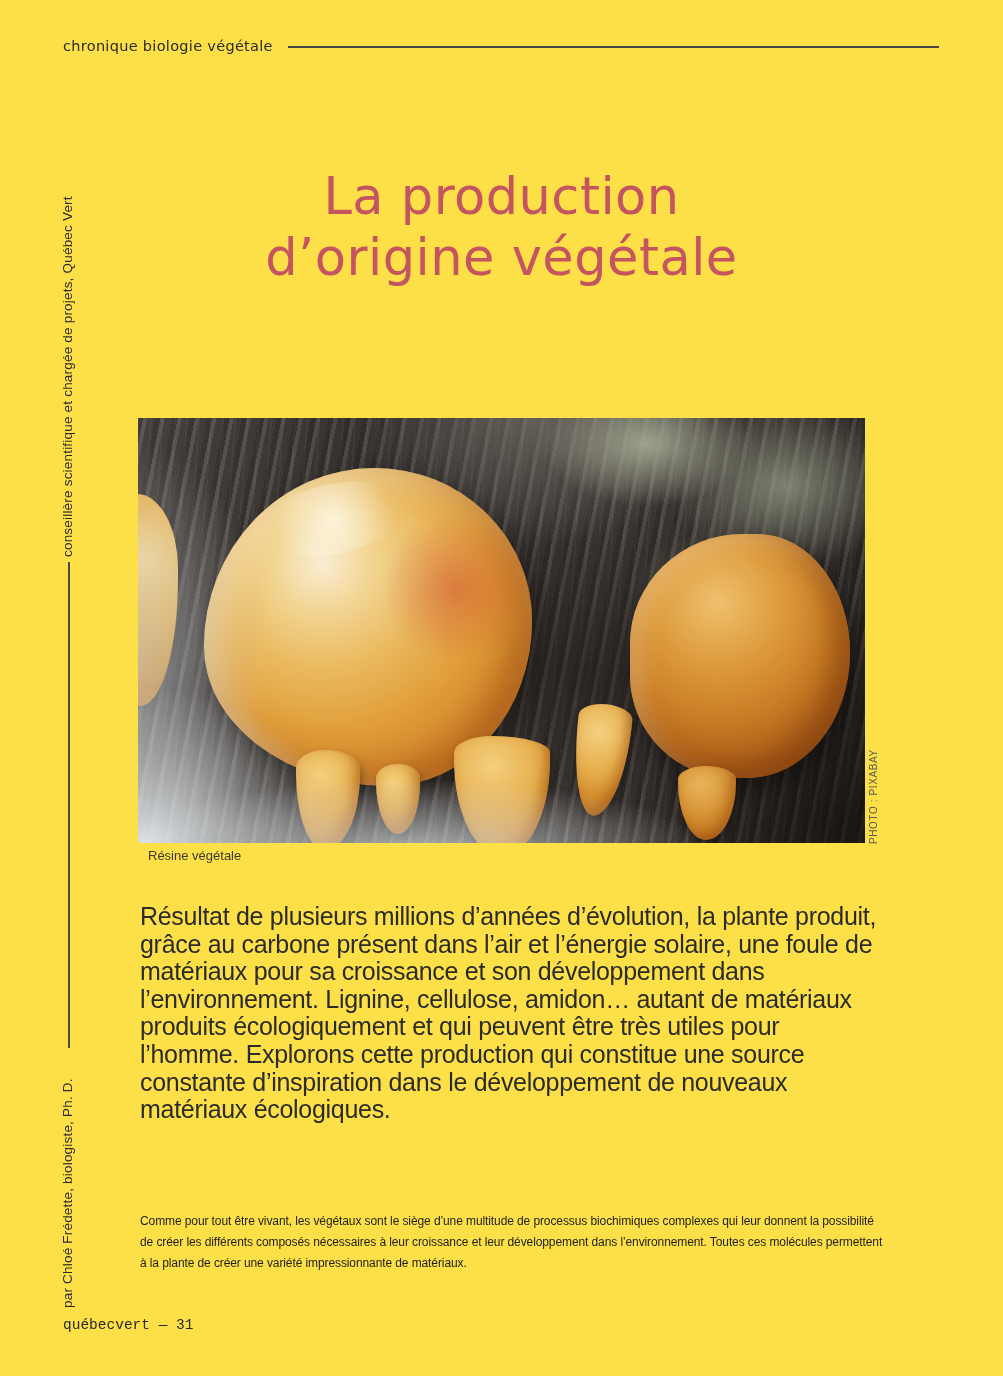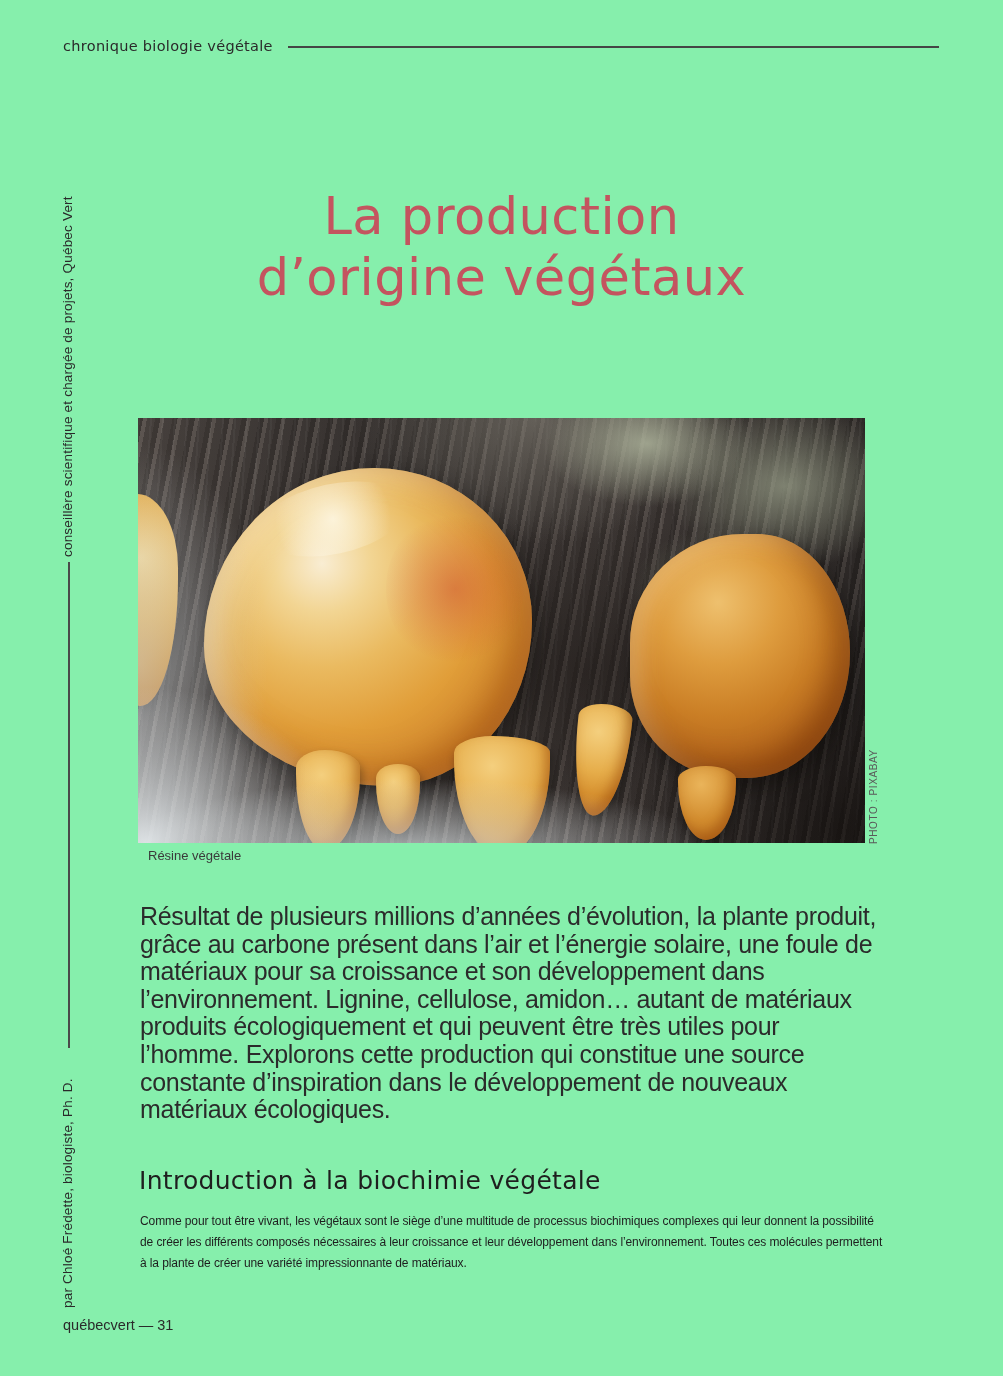--- a/index.html
+++ b/index.html
@@ -1,17 +1,17 @@
 <!DOCTYPE html>
 <html><head>
 <meta charset="utf-8">
 <style>
   html,body { margin:0; padding:0; background:#ffffff; }
   .page {
-    position:relative; width:1003px; height:1376px; background:#86efac;
+    position:relative; width:1003px; height:1376px; background:#fde047;
     font-family:"Liberation Sans", sans-serif; overflow:hidden; color:#222;
   }
   
   .header-label {
     position:absolute; left:63px; top:38px;
     font-family:"DejaVu Sans", sans-serif; font-size:14.5px; font-weight:500;
     letter-spacing:0.3px; color:#2a2a2a;
   }
   .header-rule {
     position:absolute; left:288px; top:46px; width:651px; height:2px; background:#454545;
@@ -21,21 +21,21 @@
     writing-mode:vertical-rl; transform:rotate(180deg);
     white-space:nowrap; color:#2a2a2a;
   }
   .v-role   { position:absolute; left:60px; top:166px; height:391px; font-size:13.5px; letter-spacing:0.2px; }
   .v-author { position:absolute; left:60px; top:1058px; height:250px; font-size:13.5px; letter-spacing:0.2px; }
   .v-rule   { position:absolute; left:68px; top:562px; width:2px; height:486px; background:#4a4a4a; }
   
   .title {
     position:absolute; left:138px; top:166px; width:727px; text-align:center;
     font-family:"DejaVu Sans", sans-serif; font-weight:500;
-    font-size:51px; line-height:61px; letter-spacing:0.5px; color:#c4545f;margin-top:20px;
+    font-size:51px; line-height:61px; letter-spacing:0.5px; color:#c4545f;
   }
   
   .photo {
     position:absolute; left:138px; top:418px; width:727px; height:425px; overflow:hidden;
     background:#453f3d;
   }
   .bark {
     position:absolute; inset:0;
     background-image:
       radial-gradient(ellipse 150px 90px  at 70% 6%,  rgba(172,178,154,0.85), rgba(172,178,154,0) 70%),
@@ -107,38 +107,38 @@
     font-family:"DejaVu Sans", sans-serif; font-weight:500;
     font-size:25px; letter-spacing:0.3px; color:#1e1e1e;
   }
   .section-body {
     position:absolute; left:140px; top:1211px; width:744px;
     font-size:12px; line-height:20.8px; letter-spacing:-0.1px; color:#1e1e1e;
   }
   
   .footer-label {
     position:absolute; left:63px; top:1317px;
-    font-family:Liberation Sans, sans-serif; font-size:14.5px; font-weight:500; color:#2a2a2a;text-align:right;
+    font-family:Liberation Mono, monospace; font-size:14.5px; font-weight:500; color:#2a2a2a;text-align:right;
   }
 </style>
 </head>
 <body>
 
 <div class="page">
 
   <div class="header-label">chronique biologie végétale</div>
   <div class="header-rule"></div>
 
   <div class="v-role vtext">conseillère scientifique et chargée de projets, Québec Vert</div>
   <div class="v-rule"></div>
   <div class="v-author vtext">par Chloé Frédette, biologiste, Ph. D.</div>
 
   <div class="title">
     <div>La production</div>
-    <div>d’origine végétaux</div>
+    <div>d’origine végétale</div>
   </div>
 
   <div class="photo">
     <div class="bark"></div>
     <div class="blob blob-farleft"></div>
     <div class="blob blob-main"></div>
     <div class="blob gloss"></div>
     <div class="blob red-tint"></div>
     <div class="drip drip-1"></div>
     <div class="drip drip-2"></div>
@@ -147,18 +147,17 @@
     <div class="blob blob-right"></div>
     <div class="drip drip-r1"></div>
     <div class="haze"></div>
   </div>
 
   <div class="photo-credit vtext">PHOTO : PIXABAY</div>
   <div class="caption">Résine végétale</div>
 
   <div class="lead">Résultat de plusieurs millions d’années d’évolution, la plante produit, grâce au carbone présent dans l’air et l’énergie solaire, une foule de matériaux pour sa croissance et son développement dans l’environnement. Lignine, cellulose, amidon… autant de matériaux produits écologiquement et qui peuvent être très utiles pour l’homme. Explorons cette production qui constitue une source constante d’inspiration dans le développement de nouveaux matériaux écologiques.</div>
 
-  <div class="section-heading">Introduction à la biochimie végétale</div>
   <div class="section-body">Comme pour tout être vivant, les végétaux sont le siège d’une multitude de processus biochimiques complexes qui leur donnent la possibilité de créer les différents composés nécessaires à leur croissance et leur développement dans l’environnement. Toutes ces molécules permettent à la plante de créer une variété impressionnante de matériaux.</div>
 
   <div class="footer-label">québecvert — 31</div>
 
 </div>
 
 </body></html>

